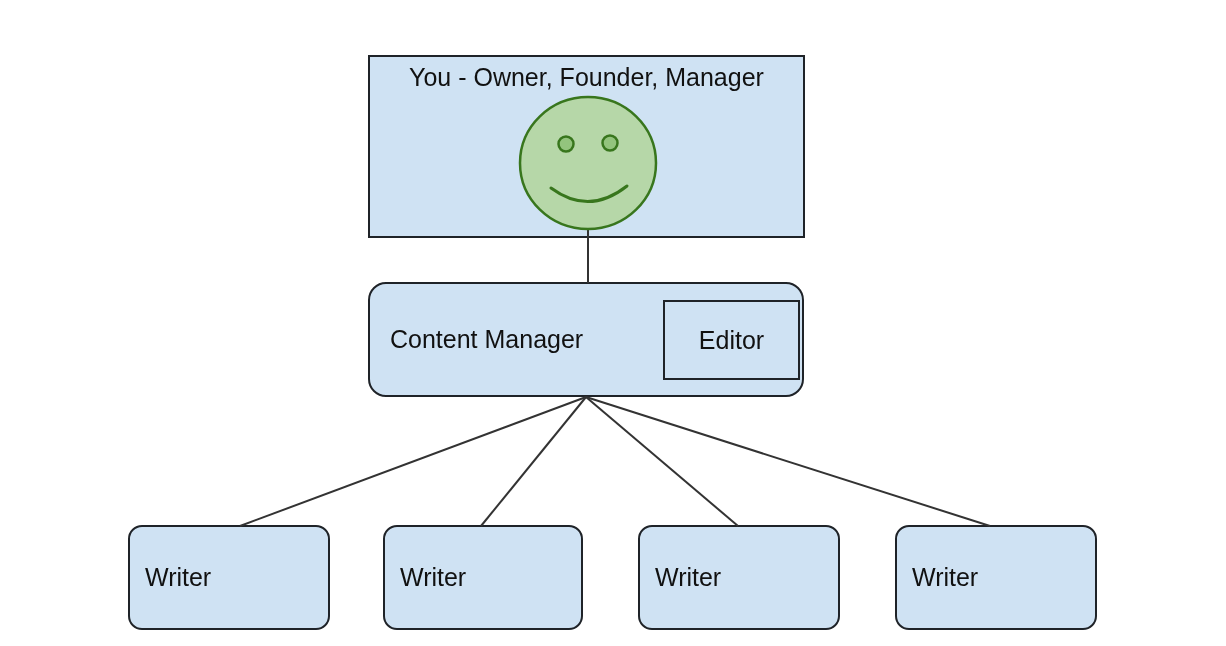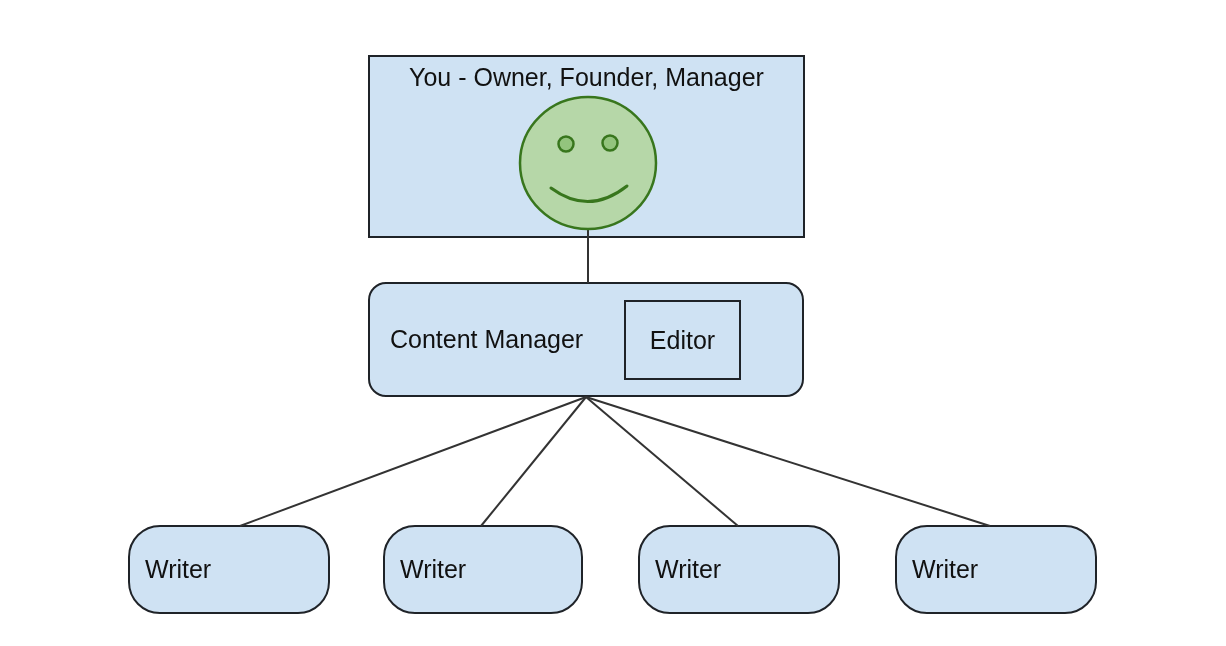--- a/index.html
+++ b/index.html
@@ -41,32 +41,32 @@
   }
   .node-manager{
     left:368px; top:282px;
     width:436px; height:115px;
     border-radius:18px;
     display:flex;
     align-items:center;
     padding-left:20px;
   }
   .node-editor{
-    left:624px; top:300px;
-    width:117px; height:80px;
+    left:663px; top:300px;
+    width:137px; height:80px;
     background:transparent;
     display:flex;
     align-items:center;
     justify-content:center;
     z-index:2;
   }
   .node-writer{
     top:525px;
-    height:89px;
-    border-radius:32px;
+    height:105px;
+    border-radius:14px;
     display:flex;
     align-items:center;
     padding-left:15px;
   }
   .writer-1{left:128px;width:202px;}
   .writer-2{left:383px;width:200px;}
   .writer-3{left:638px;width:202px;}
   .writer-4{left:895px;width:202px;}
   .overlay{
     position:absolute;

